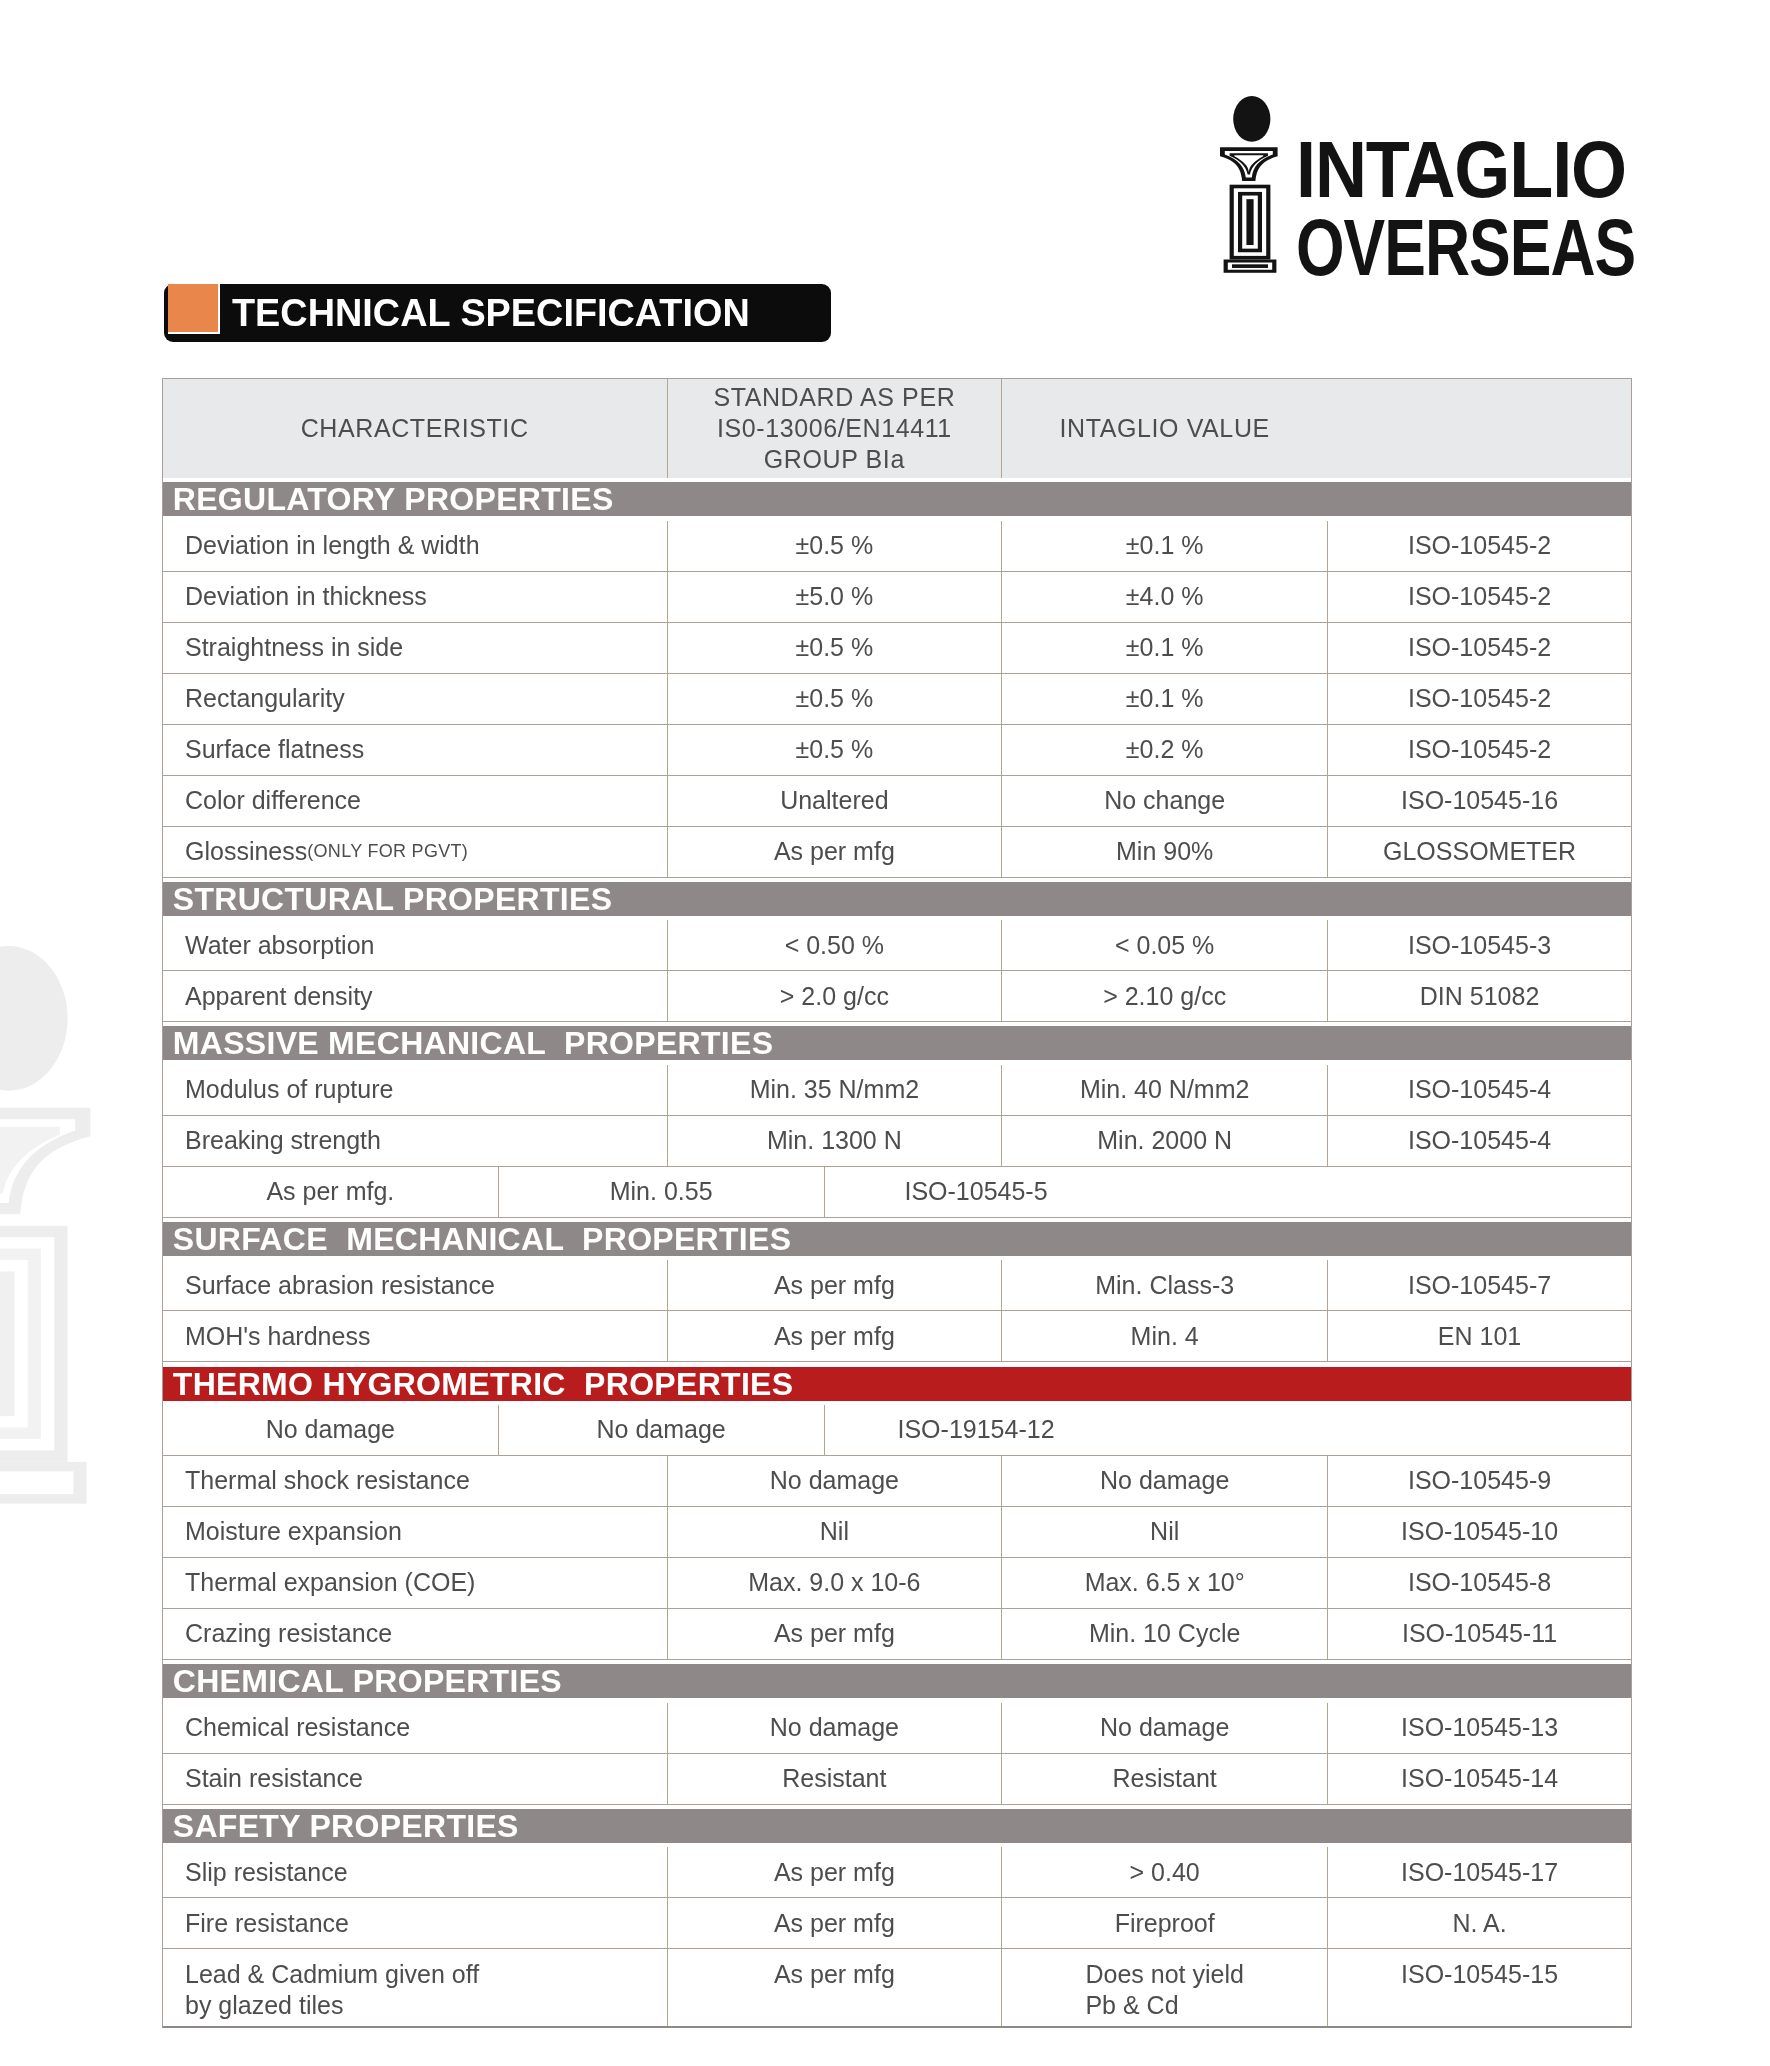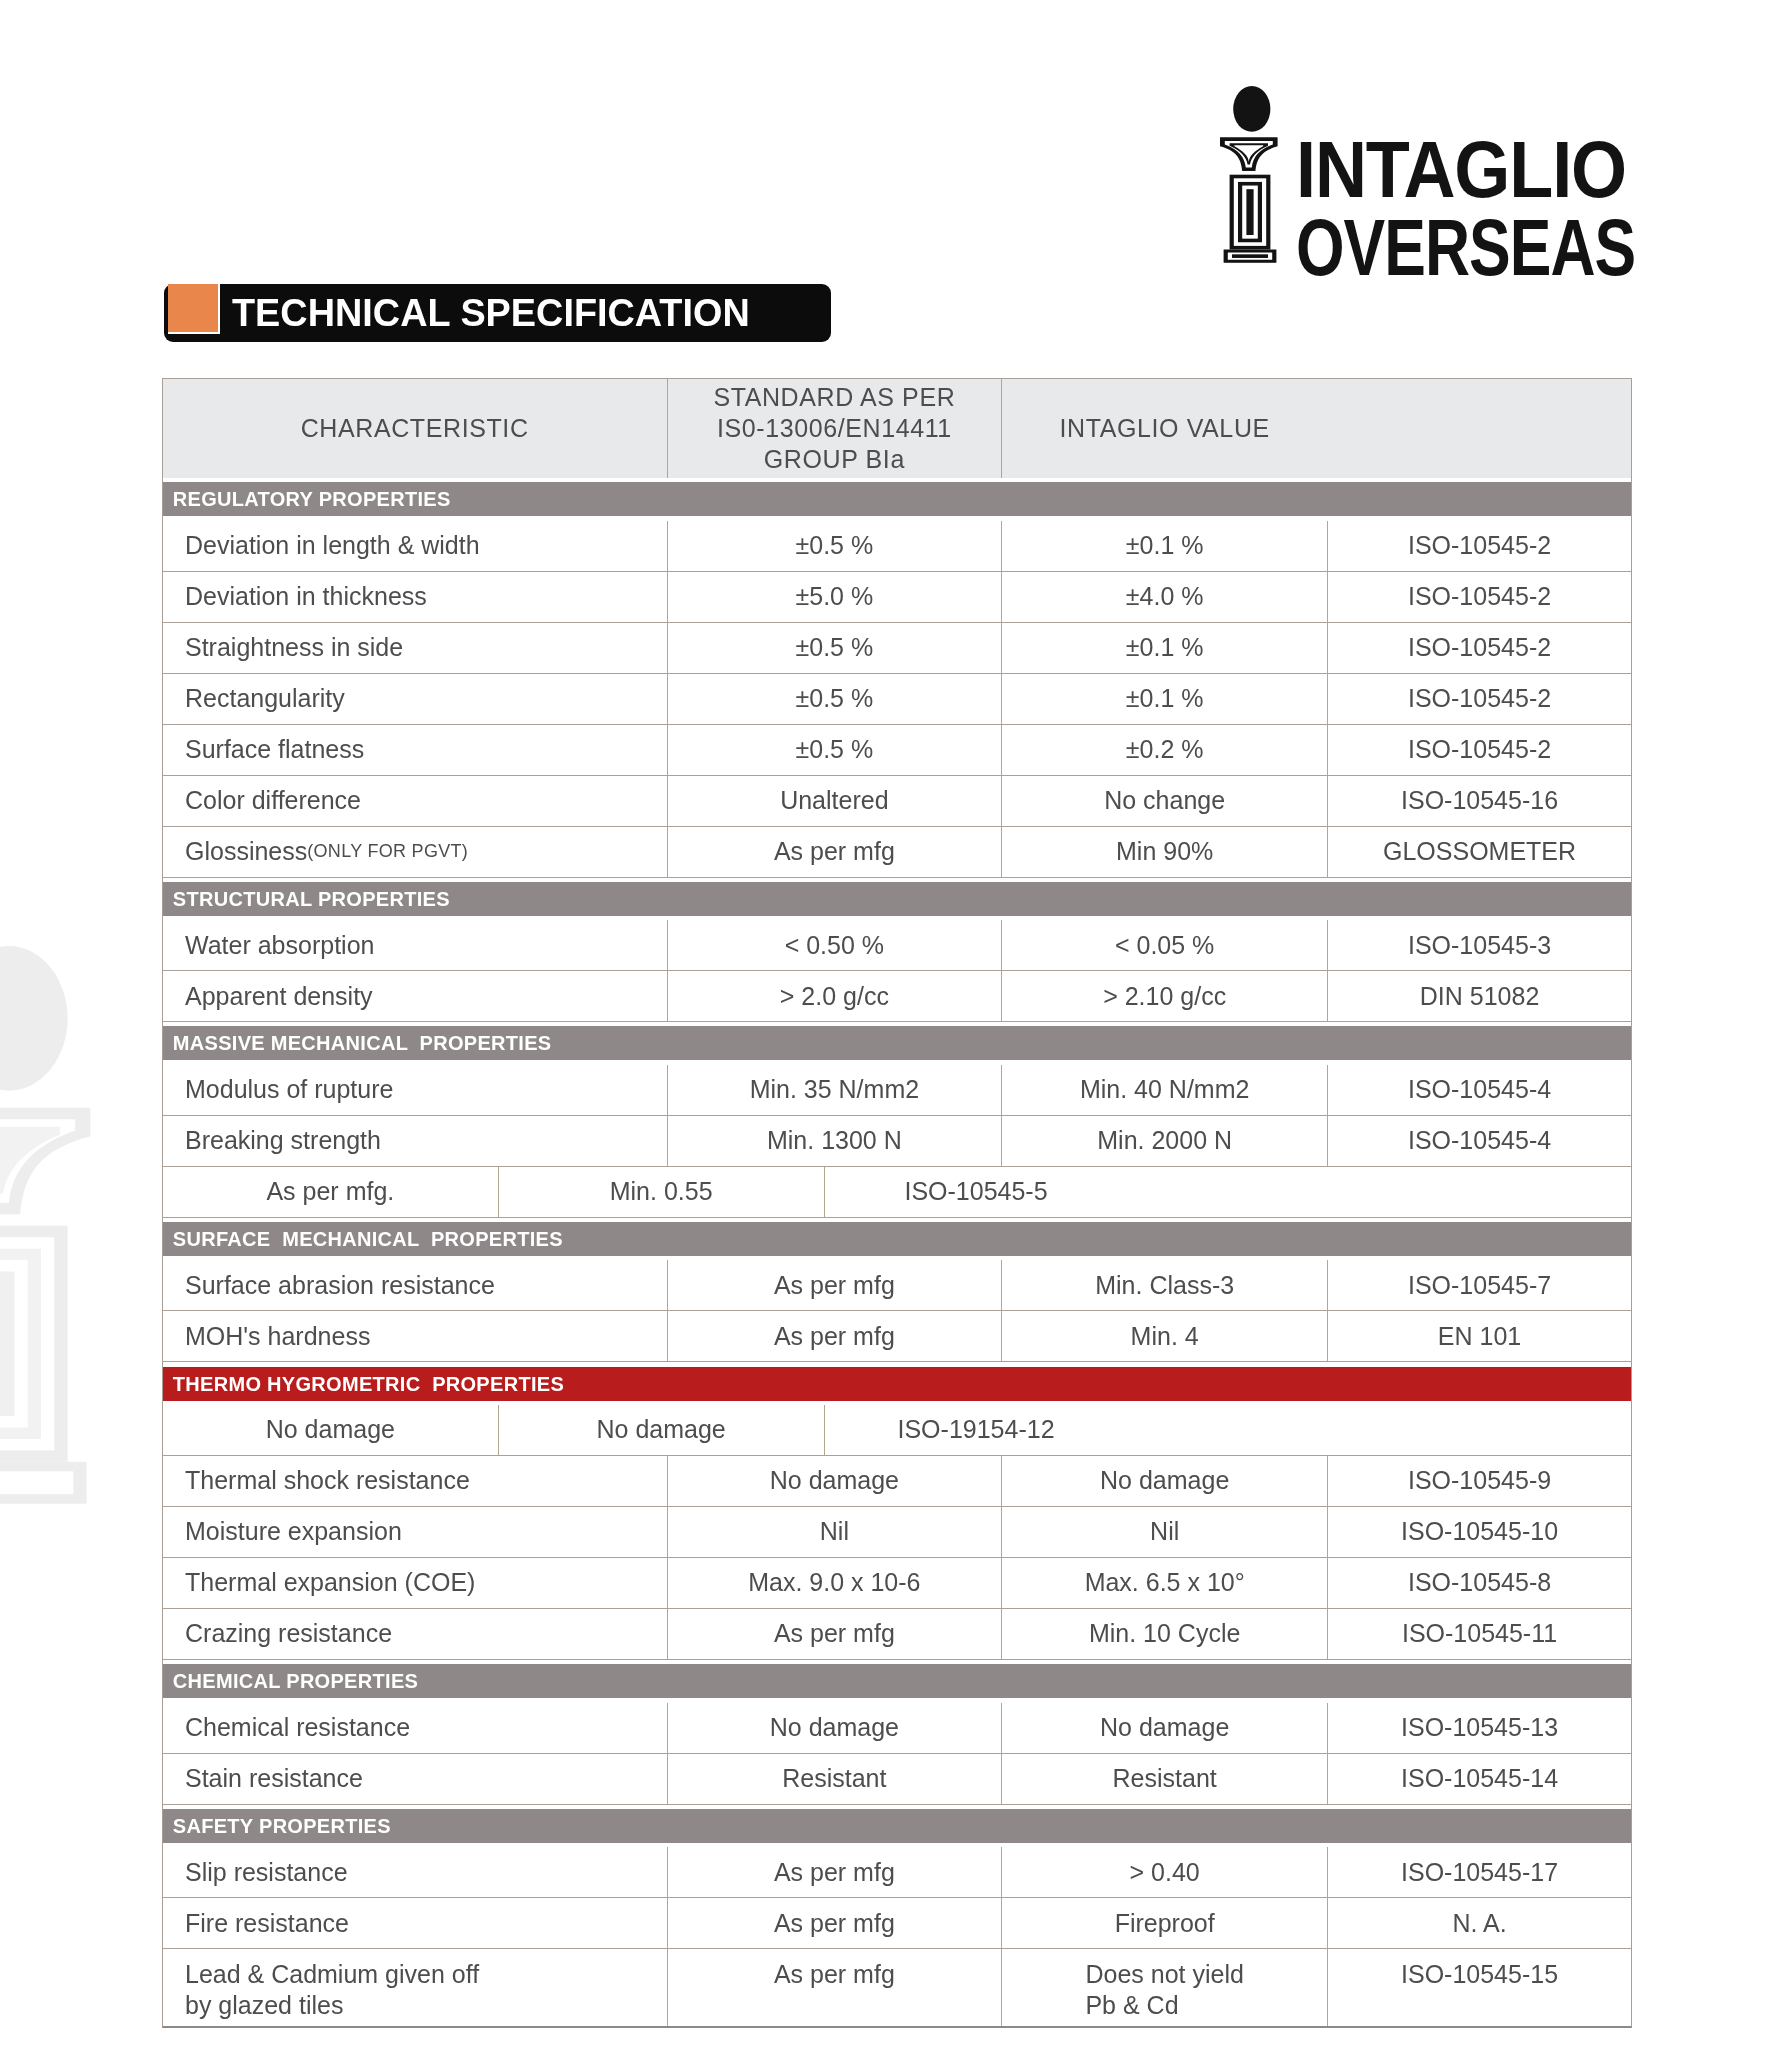--- a/index.html
+++ b/index.html
@@ -4,41 +4,41 @@
 <style>
   html,body{margin:0;padding:0;}
   body{
     width:1770px;height:2066px;position:relative;background:#ffffff;
     font-family:"Liberation Sans",sans-serif;overflow:hidden;
   }
   
   .watermark{position:absolute;left:-92px;top:946px;width:190px;height:571px;opacity:1;}
   .watermark svg{width:100%;height:100%;}
   
-  .logo{position:absolute;left:1220px;top:86px;display:flex;align-items:flex-start;}
+  .logo{position:absolute;left:1220px;top:86px;display:flex;align-items:center;}
   .logo-icon{width:60px;height:181px;flex:0 0 auto;}
   .logo-text{margin-left:16px;margin-top:45px;color:#131313;font-weight:bold;
              font-size:80px;line-height:78px;letter-spacing:-1.2px;white-space:nowrap;}
   .logo-text .l1{display:inline-block;transform:scaleX(.90);transform-origin:left center;}
   .logo-text .l2{display:inline-block;transform:scaleX(.78);transform-origin:left center;}
   
   .title-banner{position:absolute;left:164px;top:284px;width:667px;height:58px;
                 background:#0c0c0c;display:flex;align-items:center;}
   .accent{width:52px;height:50px;margin-left:3.7px;align-self:flex-start;box-sizing:border-box;
           border-right:2.5px solid #ffffff;border-bottom:2.5px solid #ffffff;}
   .title-text{color:#ffffff;font-weight:bold;font-size:39px;letter-spacing:0px;margin-left:12.3px;
               display:inline-block;transform:scaleX(.97);transform-origin:left center;white-space:nowrap;}
   
   .spec-table{position:absolute;left:162px;top:378px;width:1470px;box-sizing:border-box;
               border:1.2px solid #A99F96;border-bottom:2.5px solid #8F8889;background:#ffffff;}
   .thead{display:flex;height:99px;background:#E8E9EA;}
   .th{display:flex;flex-direction:column;align-items:center;justify-content:center;
       font-size:25px;line-height:31px;color:#3a3a3a;letter-spacing:0.6px;text-align:center;}
   .band{height:34px;margin:4.3px 0;background:#8F8889;color:#ffffff;font-weight:bold;
-        font-size:20px;line-height:35px;padding-left:9.8px;letter-spacing:0.3px;white-space:pre;}
+        font-size:32px;line-height:35px;padding-left:9.8px;letter-spacing:0.3px;white-space:pre;}
   .row{display:flex;min-height:50px;border-bottom:1.2px solid #ABA198;}
   .row:last-child{border-bottom:none;}
   .cell{display:flex;align-items:center;justify-content:center;box-sizing:border-box;
         font-size:25px;color:#4d4d4d;text-align:center;line-height:31px;}
   .cell+.cell{border-left:1.2px solid #B3A68F;}
   .c1{width:34.3%;justify-content:flex-start;text-align:left;padding-left:22px;padding-right:12.3px;}
   .c2{width:22.8%;}
   .c3{width:22.2%;}
   .c4{width:20.7%;}
   .cell span{white-space:pre-line;}

